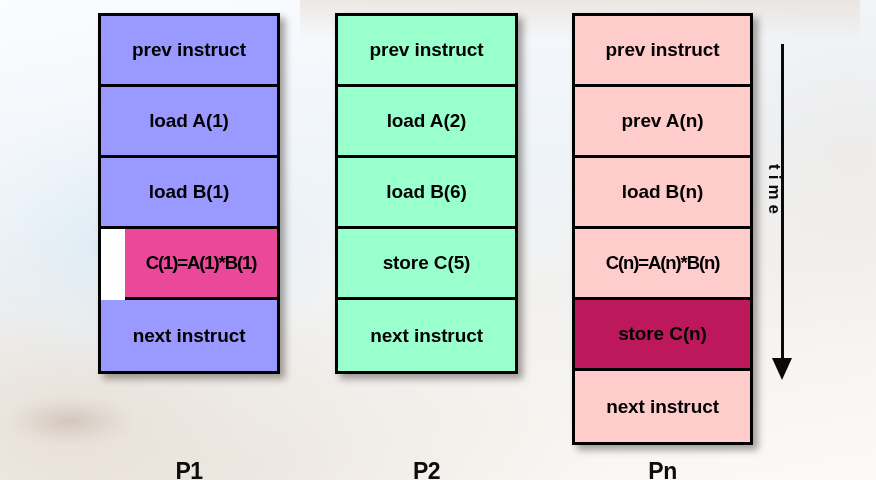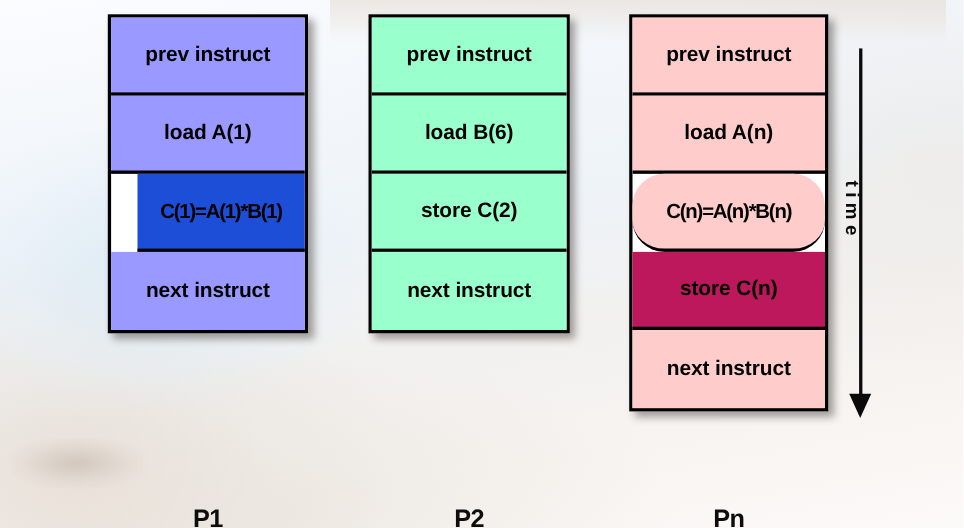--- a/index.html
+++ b/index.html
@@ -146,41 +146,44 @@
 <div id="canvas">
 
   <div id="bg-haze"></div>
   <div id="bg-streak"></div>
   <div id="bg-smudge"></div>
 
   <div class="column" style="left:98px; top:13px; width:182px;">
     <div class="col-stack" style="width:182px;">
       <div class="cell" style="background:#9999ff;">prev instruct</div>
       <div class="cell" style="background:#9999ff;text-align:center;">load A(1)</div>
-      <div class="cell tight" style="background:#1d4ed8;margin-left:24px;">C(1)=A(1)*B(1)</div>
+      <div class="cell" style="background:#9999ff;">load B(1)</div>
+      <div class="cell tight" style="background:#ec4899;margin-left:24px;">C(1)=A(1)*B(1)</div>
       <div class="cell" style="background:#9999ff;">next instruct</div>
     </div>
     <div class="col-label">P1</div>
   </div>
 
   <div class="column" style="left:335px; top:13px; width:183px;">
     <div class="col-stack" style="width:183px;">
       <div class="cell" style="background:#99ffcc;">prev instruct</div>
+      <div class="cell" style="background:#99ffcc;">load A(2)</div>
       <div class="cell" style="background:#99ffcc;">load B(6)</div>
-      <div class="cell" style="background:#99ffcc;">store C(2)</div>
+      <div class="cell" style="background:#99ffcc;">store C(5)</div>
       <div class="cell" style="background:#99ffcc;">next instruct</div>
     </div>
     <div class="col-label">P2</div>
   </div>
 
   <div class="column" style="left:572px; top:13px; width:181px;">
     <div class="col-stack" style="width:181px;">
       <div class="cell" style="background:#ffcccc;">prev instruct</div>
-      <div class="cell" style="background:#ffcccc;">load A(n)</div>
-      <div class="cell tight" style="background:#ffcccc;border-radius:29px;">C(n)=A(n)*B(n)</div>
+      <div class="cell" style="background:#ffcccc;">prev A(n)</div>
+      <div class="cell" style="background:#ffcccc;">load B(n)</div>
+      <div class="cell tight" style="background:#ffcccc;">C(n)=A(n)*B(n)</div>
       <div class="cell" style="background:#be185d;text-align:right;">store C(n)</div>
       <div class="cell" style="background:#ffcccc;">next instruct</div>
     </div>
     <div class="col-label">Pn</div>
   </div>
 
   <div id="time-axis">
     <div id="time-line"></div>
     <div id="time-arrowhead"></div>
     <div id="time-label">time</div>

